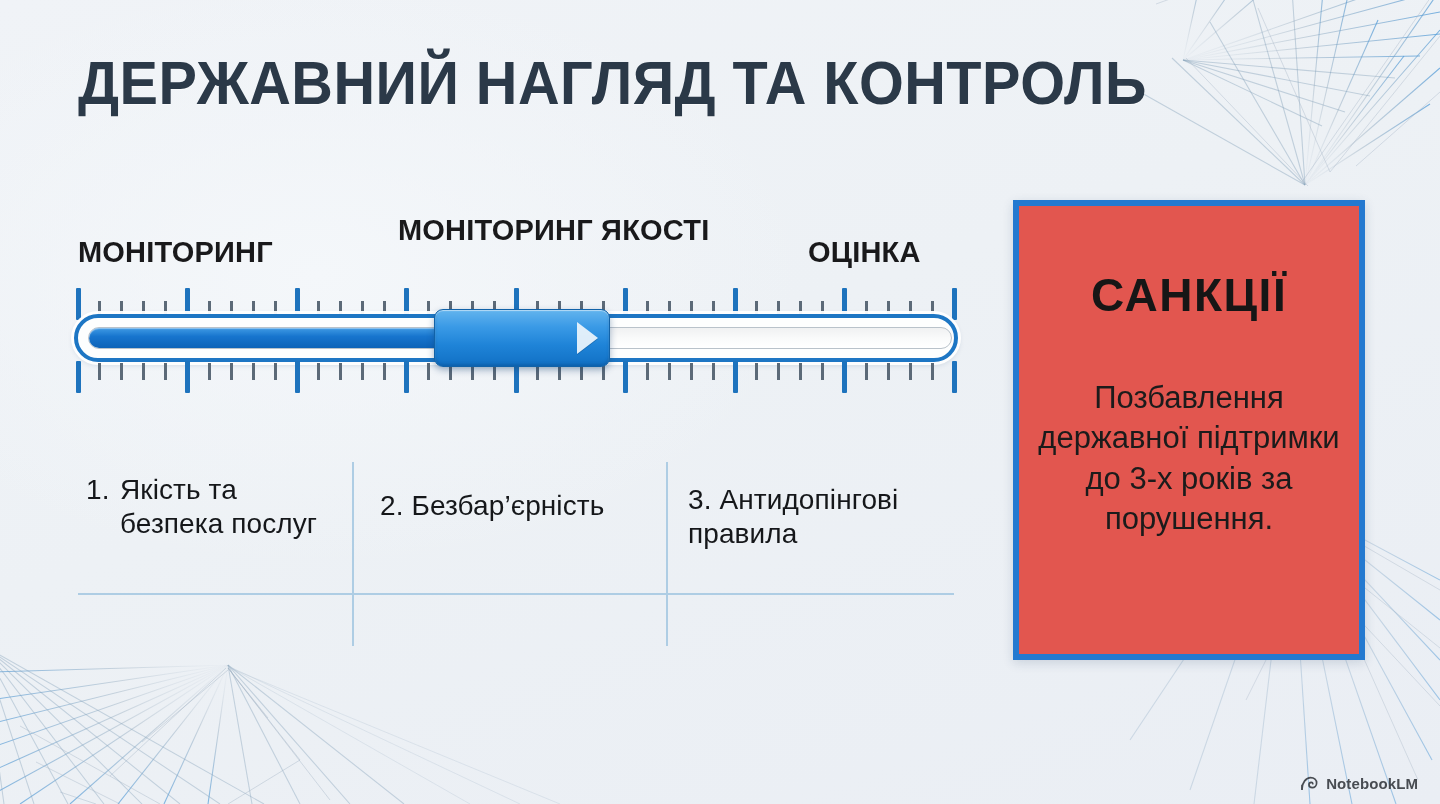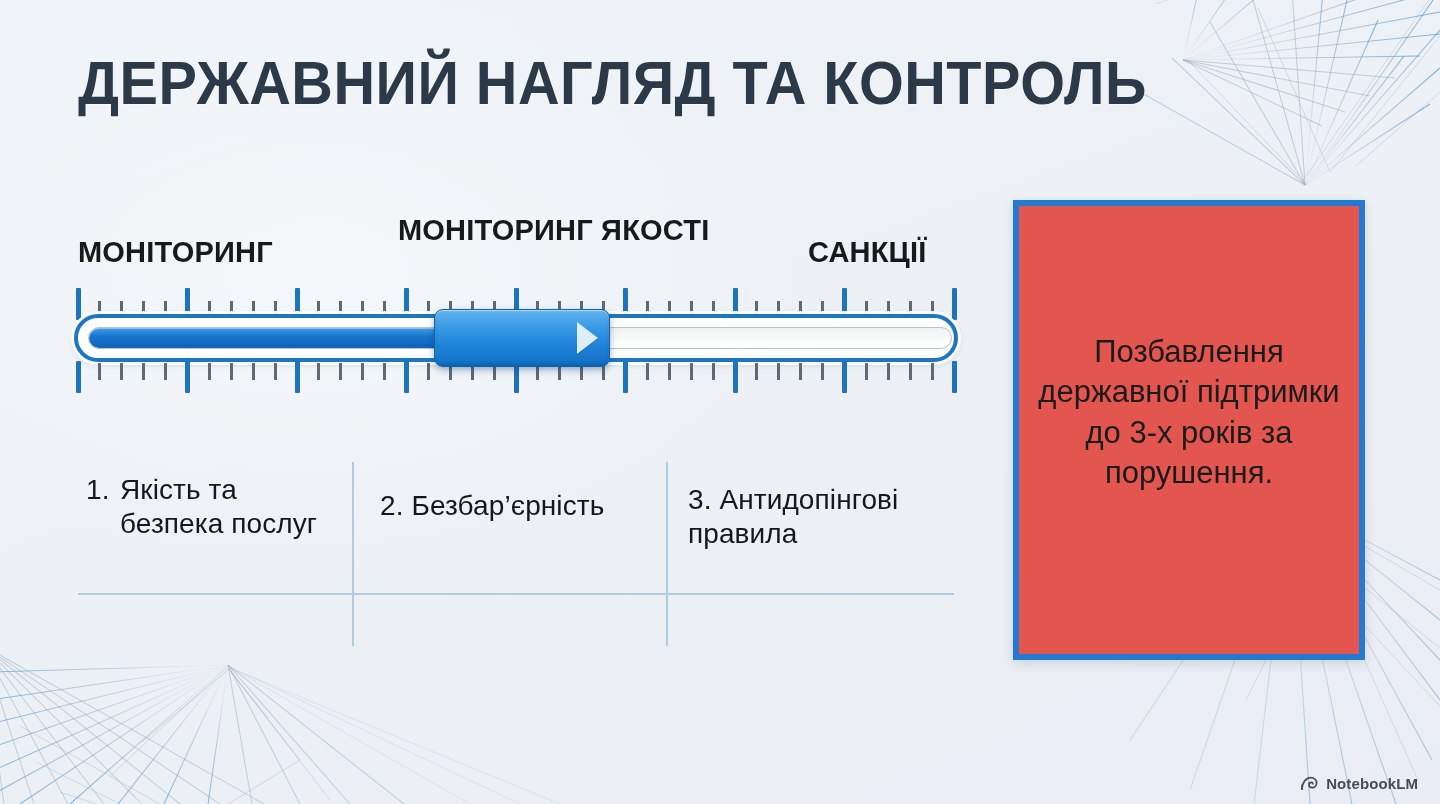--- a/index.html
+++ b/index.html
@@ -321,21 +321,21 @@
 </svg>
 
 <h1 id="title">ДЕРЖАВНИЙ НАГЛЯД ТА КОНТРОЛЬ</h1>
 
 <div id="slider-zone">
 
   <div class="scale-label" id="label-inspection">МОНІТОРИНГ</div>
 
   <div class="scale-label" id="label-monitoring">МОНІТОРИНГ ЯКОСТІ</div>
 
-  <div class="scale-label" id="label-evaluation">САНКЦІЇ</div>
+  <div class="scale-label" id="label-evaluation">ОЦІНКА</div>
 
   <div id="ticks-top">
       <div class="tick major" style="left: -2.5px;"></div>
       <div class="tick" style="left: 20.4px;"></div>
       <div class="tick" style="left: 42.3px;"></div>
       <div class="tick" style="left: 64.2px;"></div>
       <div class="tick" style="left: 86.1px;"></div>
       <div class="tick major" style="left: 107px;"></div>
       <div class="tick" style="left: 129.9px;"></div>
       <div class="tick" style="left: 151.8px;"></div>
@@ -435,20 +435,21 @@
   </div>
   <div class="list-item" id="item-2">2. Безбар’єрність</div>
   <div class="list-item" id="item-3">3. Антидопінгові правила</div>
 
   <div class="v-divider" id="vdiv-1"></div>
   <div class="v-divider" id="vdiv-2"></div>
   <div id="h-divider"></div>
 </div>
 
 <div id="sanctions-card">
+  <div id="sanctions-title">САНКЦІЇ</div>
   <div id="sanctions-body">Позбавлення державної підтримки до 3-х років за порушення.</div>
 </div>
 
 <div id="watermark">
   <span>
     <svg width="19" height="15" viewBox="0 0 19 15" fill="none" xmlns="http://www.w3.org/2000/svg">
       <path d="M2 13.2 C2 6.5 6.2 1.6 10.6 1.6 C14.2 1.6 16.6 4.0 16.6 7.0 C16.6 9.7 14.6 11.6 12.3 11.6 C10.4 11.6 9.0 10.3 9.0 8.7 C9.0 7.3 10.0 6.3 11.2 6.3 C12.1 6.3 12.8 6.9 12.8 7.7" stroke="#3c4046" stroke-width="1.7" stroke-linecap="round" fill="none"></path>
       <path d="M2 13.2 L2 9.4" stroke="#3c4046" stroke-width="1.7" stroke-linecap="round"></path>
     </svg>
   </span>

